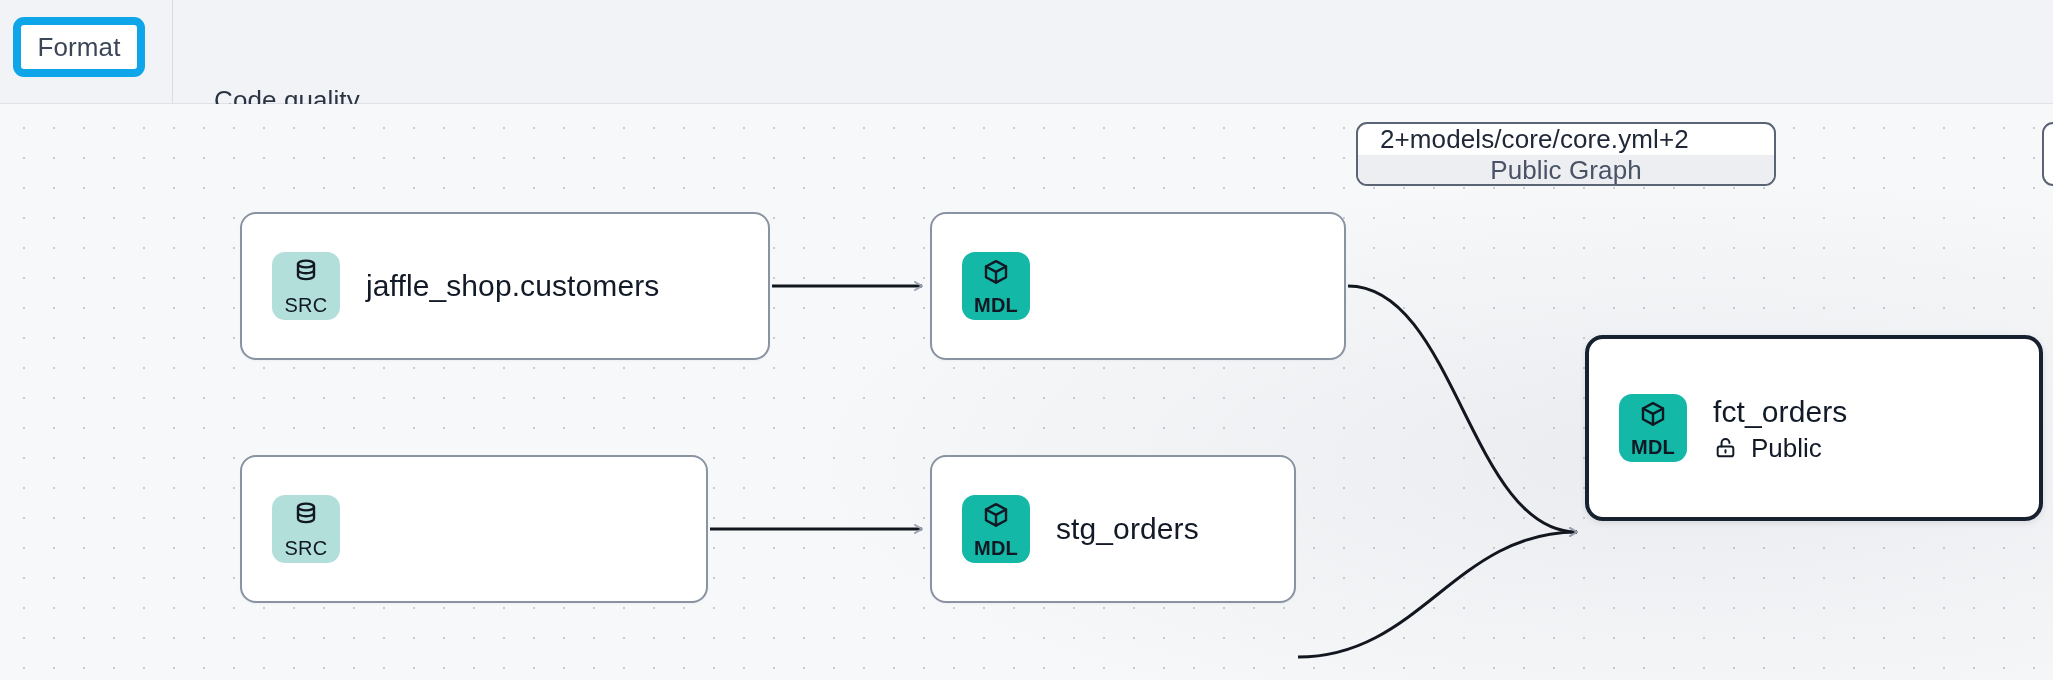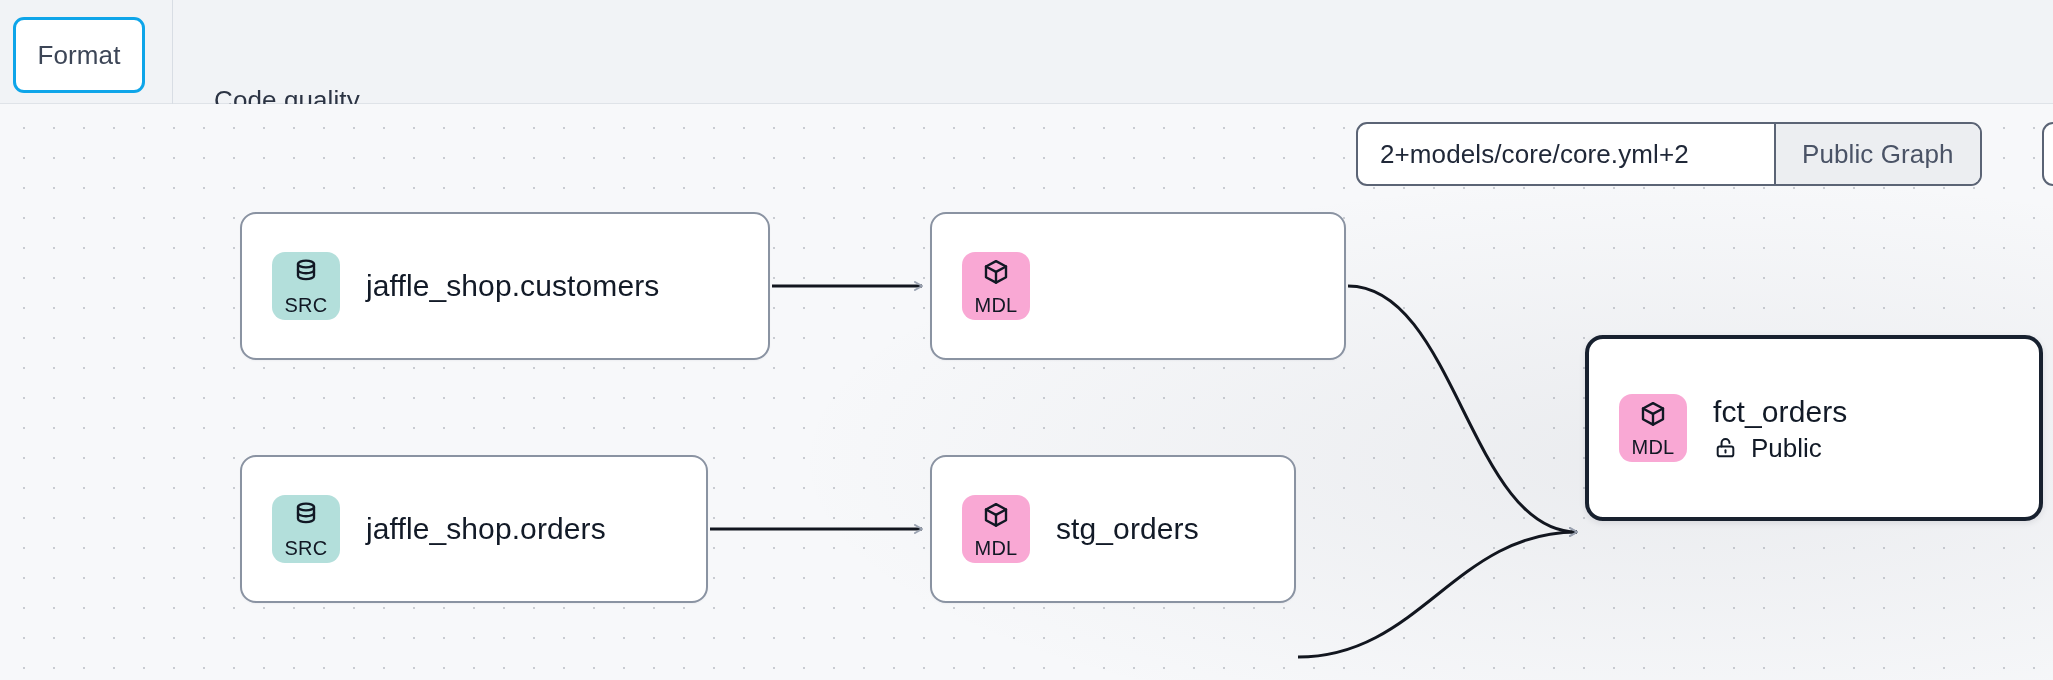--- a/index.html
+++ b/index.html
@@ -28,23 +28,23 @@
     height: 104px;
     background: #f1f3f6;
     border-bottom: 1px solid #dfe3e8;
   }
 
   .format-btn {
     position: absolute;
     left: 13px;
     top: 17px;
     width: 132px;
-    height: 76px;
-    background: #ffffff;
-    border: 3px solid #0ea5e9;
+    height: 60px;
+    background: #ffffff;
+    border: 8px solid #0ea5e9;
     border-radius: 11px;
     display: flex;
     align-items: center;
     justify-content: center;
     font-size: 26px;
     color: #3d4657;
     cursor: pointer;
     letter-spacing: 0.1px;
   }
 
@@ -145,21 +145,21 @@
     width: 68px;
     height: 68px;
     border-radius: 13px;
     display: flex;
     flex-direction: column;
     align-items: center;
     justify-content: center;
     gap: 8px;
   }
   .badge.src { background: #b3dfdb; }
-  .badge.mdl { background: #f9a8d4; }
+  .badge.mdl { background: #14b8a6; font-weight: bold; }
 
   .badge svg { display: block; }
 
   .badge-text {
     font-size: 20px;
     line-height: 20px;
     color: #111824;
     letter-spacing: 0.2px;
   }
 
@@ -201,20 +201,21 @@
   }
 
   .search-group {
     display: flex;
     align-items: stretch;
     height: 64px;
     background: #ffffff;
     border: 2px solid #5b6475;
     border-radius: 11px;
     overflow: hidden;
+    flex-direction: column;
   }
 
   .search-input {
     width: 416px;
     height: 100%;
     border: 0;
     outline: none;
     background: transparent;
     padding: 0 22px;
     font-family: "Liberation Sans", sans-serif;
@@ -320,23 +321,20 @@
     </div>
 
     <div class="node" style="left:240px; top:351px; width:468px; height:148px;">
       <div class="badge src">
         <svg width="30" height="30" viewBox="0 0 24 24" fill="none" stroke="#111824" stroke-width="1.9" stroke-linecap="round" stroke-linejoin="round">
           <ellipse cx="12" cy="5.6" rx="6.4" ry="2.7"></ellipse>
           <path d="M5.6 5.6 v9.4 c0 1.5 2.9 2.7 6.4 2.7 s6.4 -1.2 6.4 -2.7 V5.6"></path>
           <path d="M5.6 10.3 c0 1.5 2.9 2.7 6.4 2.7 s6.4 -1.2 6.4 -2.7"></path>
         </svg>
         <span class="badge-text">SRC</span>
-      </div>
-      <div class="node-body">
-        <div class="node-title">jaffle_shop.orders</div>
       </div>
     </div>
 
     <div class="node" style="left:930px; top:351px; width:366px; height:148px;">
       <div class="badge mdl">
         <svg width="30" height="30" viewBox="0 0 24 24" fill="none" stroke="#111824" stroke-width="1.9" stroke-linecap="round" stroke-linejoin="round">
           <path d="M12 3.3 L20 7.6 L12 11.9 L4 7.6 Z"></path>
           <path d="M4 7.6 V16.2 L12 20.5 V11.9"></path>
           <path d="M20 7.6 V16.2 L12 20.5"></path>
         </svg>

